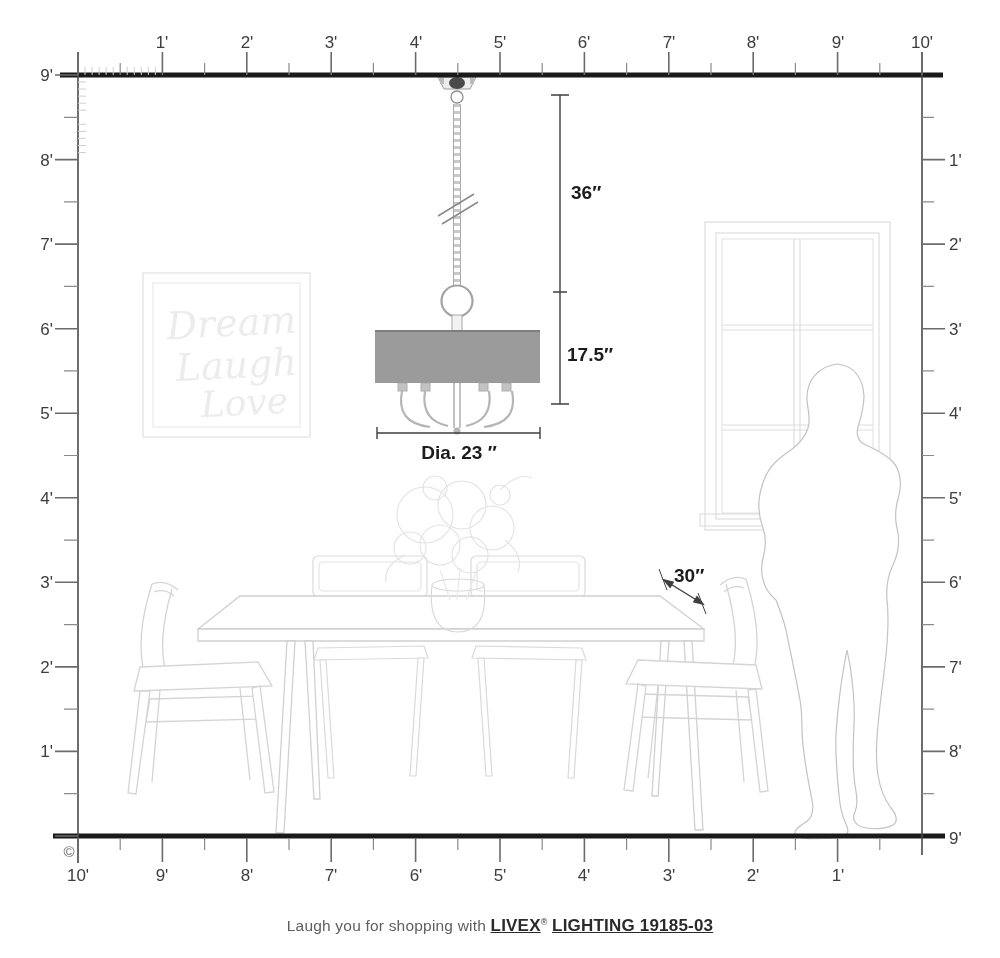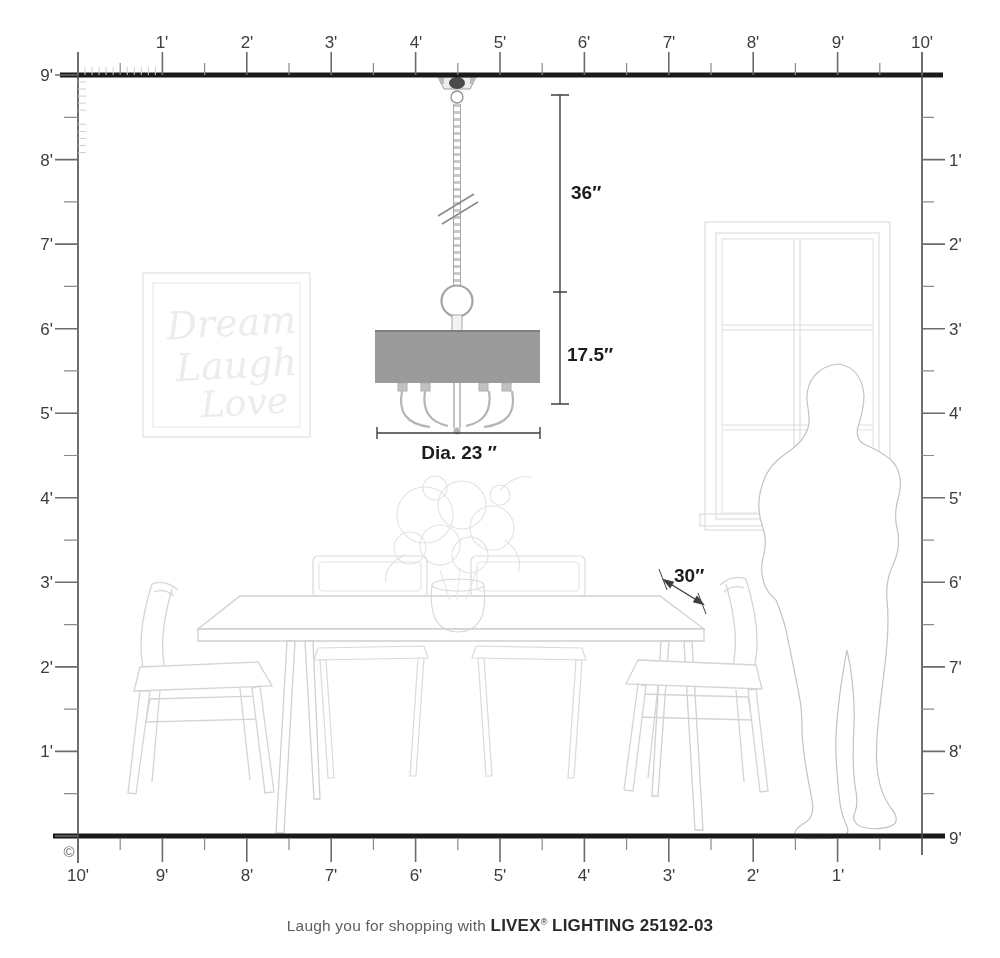--- a/index.html
+++ b/index.html
@@ -5,21 +5,21 @@
   html,body{margin:0;padding:0;background:#ffffff;}
   .stage{position:relative;width:1000px;height:958px;background:#fff;overflow:hidden;
          font-family:"Liberation Sans",sans-serif;}
   svg text{font-family:"Liberation Sans",sans-serif;}
   .ruler-label{font-size:17px;fill:#3d3d3d;}
   .dim-label{font-size:19px;font-weight:bold;fill:#1c1c1c;}
   .art-line{font-family:"DejaVu Serif",serif;font-style:italic;fill:#ececec;}
   .copyright{font-size:15px;fill:#6a6a6a;}
   .footer{position:absolute;left:0;right:0;top:916px;text-align:center;
           font-size:15.5px;color:#5f5f5f;letter-spacing:.2px;}
-  .footer .brand, .footer .model{font-weight:bold;font-size:17px;color:#2a2a2a;}
+  .footer .brand, .footer .model{font-weight:bold;font-size:17px;color:#2a2a2a;text-decoration:underline;}
   .footer sup{font-size:9px;color:#2a2a2a;}
 </style>
 </head>
 <body>
 
 <div class="stage">
 <svg width="1000" height="958" viewBox="0 0 1000 958">
 
   <g stroke="#e3e3e3" fill="none" stroke-width="1.3">
     <rect x="143" y="273" width="167" height="164"></rect>
@@ -215,15 +215,15 @@
     <text class="ruler-label" x="753" y="881">2'</text>
     <text class="ruler-label" x="838" y="881">1'</text>
   </g>
 
   <text class="copyright" x="69" y="857" text-anchor="middle">©</text>
 </svg>
 
 <div class="footer">
   <span>Laugh you for shopping with</span>
   <span class="brand">LIVEX</span><sup>®</sup>
-  <span class="model">LIGHTING 25192-03</span>
+  <span class="model">LIGHTING 19185-03</span>
 </div>
 </div>
 
 </body></html>

